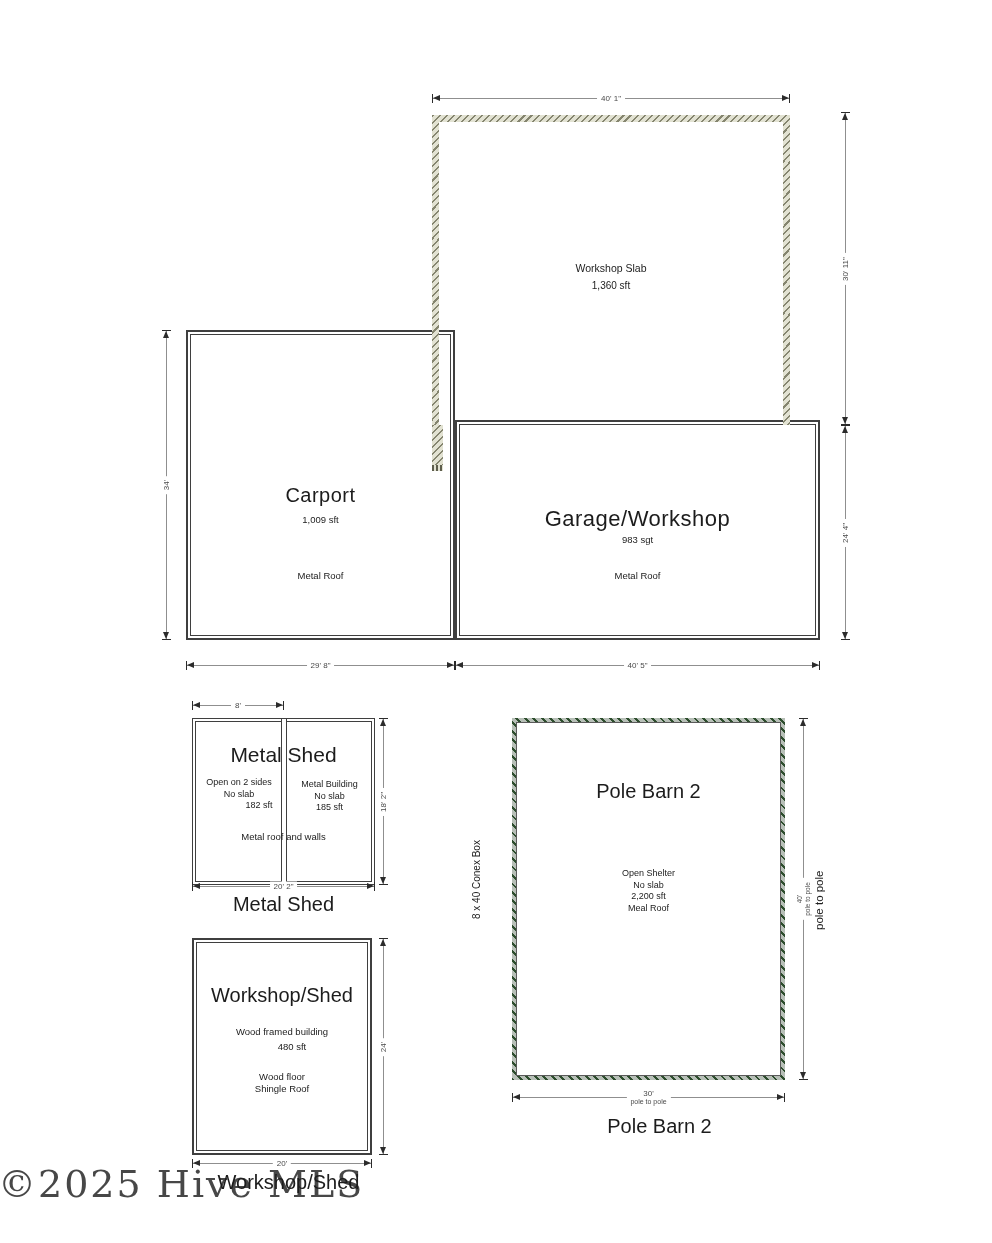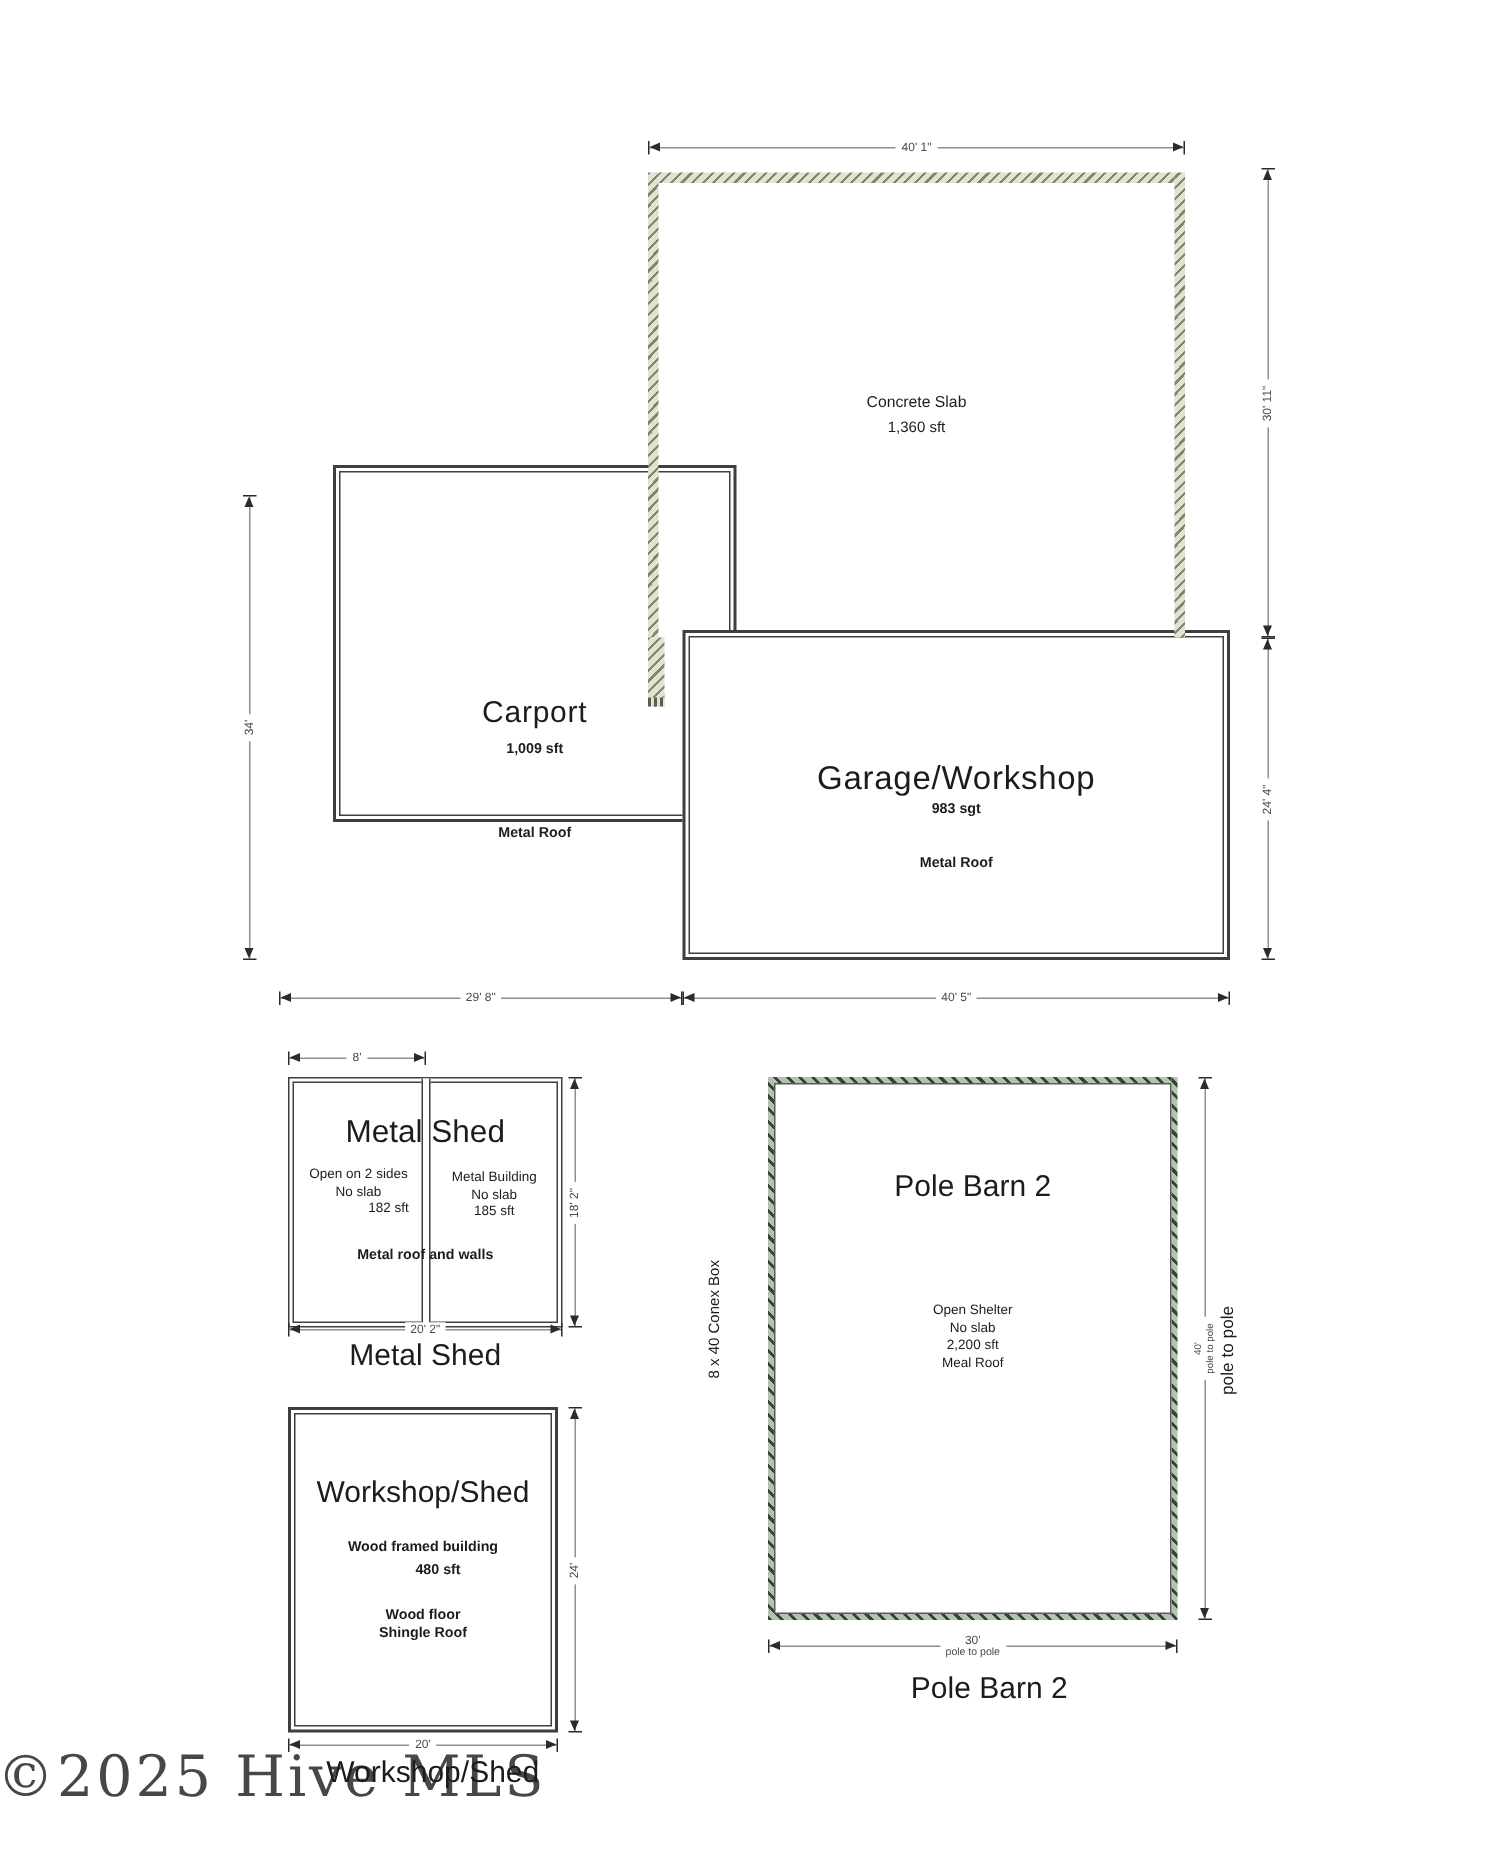--- a/index.html
+++ b/index.html
@@ -16,21 +16,21 @@
   .slab-strip-cap{position:absolute;left:0;right:0;bottom:0;height:6px;
         background:repeating-linear-gradient(90deg,#5d5d4c 0 2px,var(--slab_band,#e2e2d2) 2px 4px);}
   
   .pole{position:absolute;box-sizing:border-box;background:#fff;border:4px solid var(--pole_band,#b7bfb7);
         border-image:repeating-linear-gradient(45deg,var(--pole_green,#2d4d2d) 0 2px,var(--pole_band,#b7bfb7) 2px 6px) 4;}
   .pole-inner{position:absolute;inset:0;border:1px solid #5a5a5a;pointer-events:none;}
   
   .t{position:absolute;left:0;right:0;text-align:center;white-space:nowrap;}
   .title-lg{font-size:20px;letter-spacing:.5px;}
   .title-md{font-size:20px;}
-  .sm{font-size:9.5px;font-weight:bold;}
+  .sm{font-size:9.5px;}
   .xs{font-size:9px;line-height:11.5px;}
   .caption{position:absolute;text-align:center;font-size:20px;white-space:nowrap;z-index:5;}
   .vtext{position:absolute;writing-mode:vertical-rl;transform:rotate(180deg);text-align:center;white-space:nowrap;}
   .watermark{position:absolute;font-family:"DejaVu Serif","Liberation Serif",serif;font-weight:400;
              color:rgba(55,55,55,.92);letter-spacing:2px;z-index:4;}
   
   .hdim,.vdim{position:absolute;}
   .hdim{height:12px;}
   .vdim{width:12px;}
   .dline{position:absolute;background:var(--dim_line,#8f8f8f);}
@@ -57,36 +57,36 @@
   .shed-divider{position:absolute;top:0;bottom:0;width:4px;background:#fff;
         border-left:1px solid var(--wall,#3f3f3f);border-right:1px solid var(--wall,#3f3f3f);}
 </style>
 </head>
 <body>
 
 <div id="plan">
 
   <div class="watermark" style="left:-2px;top:1162px;font-size:38px;">©2025 Hive MLS</div>
 
-  <div class="bldg" style="left:186px;top:310px;width:269px;height:238px;margin-left:36px;">
+  <div class="bldg" style="left:186px;top:330px;width:269px;height:310px;">
     <div class="bldg-inner"></div>
     <div class="t title-lg" style="top:152px;">Carport</div>
     <div class="t sm" style="top:182px;">1,009 sft</div>
     <div class="t sm" style="top:238px;">Metal Roof</div>
   </div>
 
   <div class="bldg" style="left:455px;top:420px;width:365px;height:220px;">
     <div class="bldg-inner"></div>
     <div class="t title-lg" style="top:84px;font-size:22px;">Garage/Workshop</div>
     <div class="t sm" style="top:112px;">983 sgt</div>
     <div class="t sm" style="top:148px;">Metal Roof</div>
   </div>
 
   <div class="slab" style="left:432px;top:115px;width:358px;height:310px;">
-    <div class="t" style="top:140px;font-size:10.5px;">Concrete Slab</div>
+    <div class="t" style="top:140px;font-size:10.5px;">Workshop Slab</div>
     <div class="t" style="top:158px;font-size:10px;">1,360 sft</div>
   </div>
   <div class="slab-strip" style="left:432px;top:425px;width:11px;height:46px;">
     <div class="slab-strip-cap"></div>
   </div>
 
   <div class="hdim" style="left:432px;top:92px;width:358px;">
     <i class="dline"></i>
     <i class="tick t0"></i>
       <i class="tick t1"></i>

